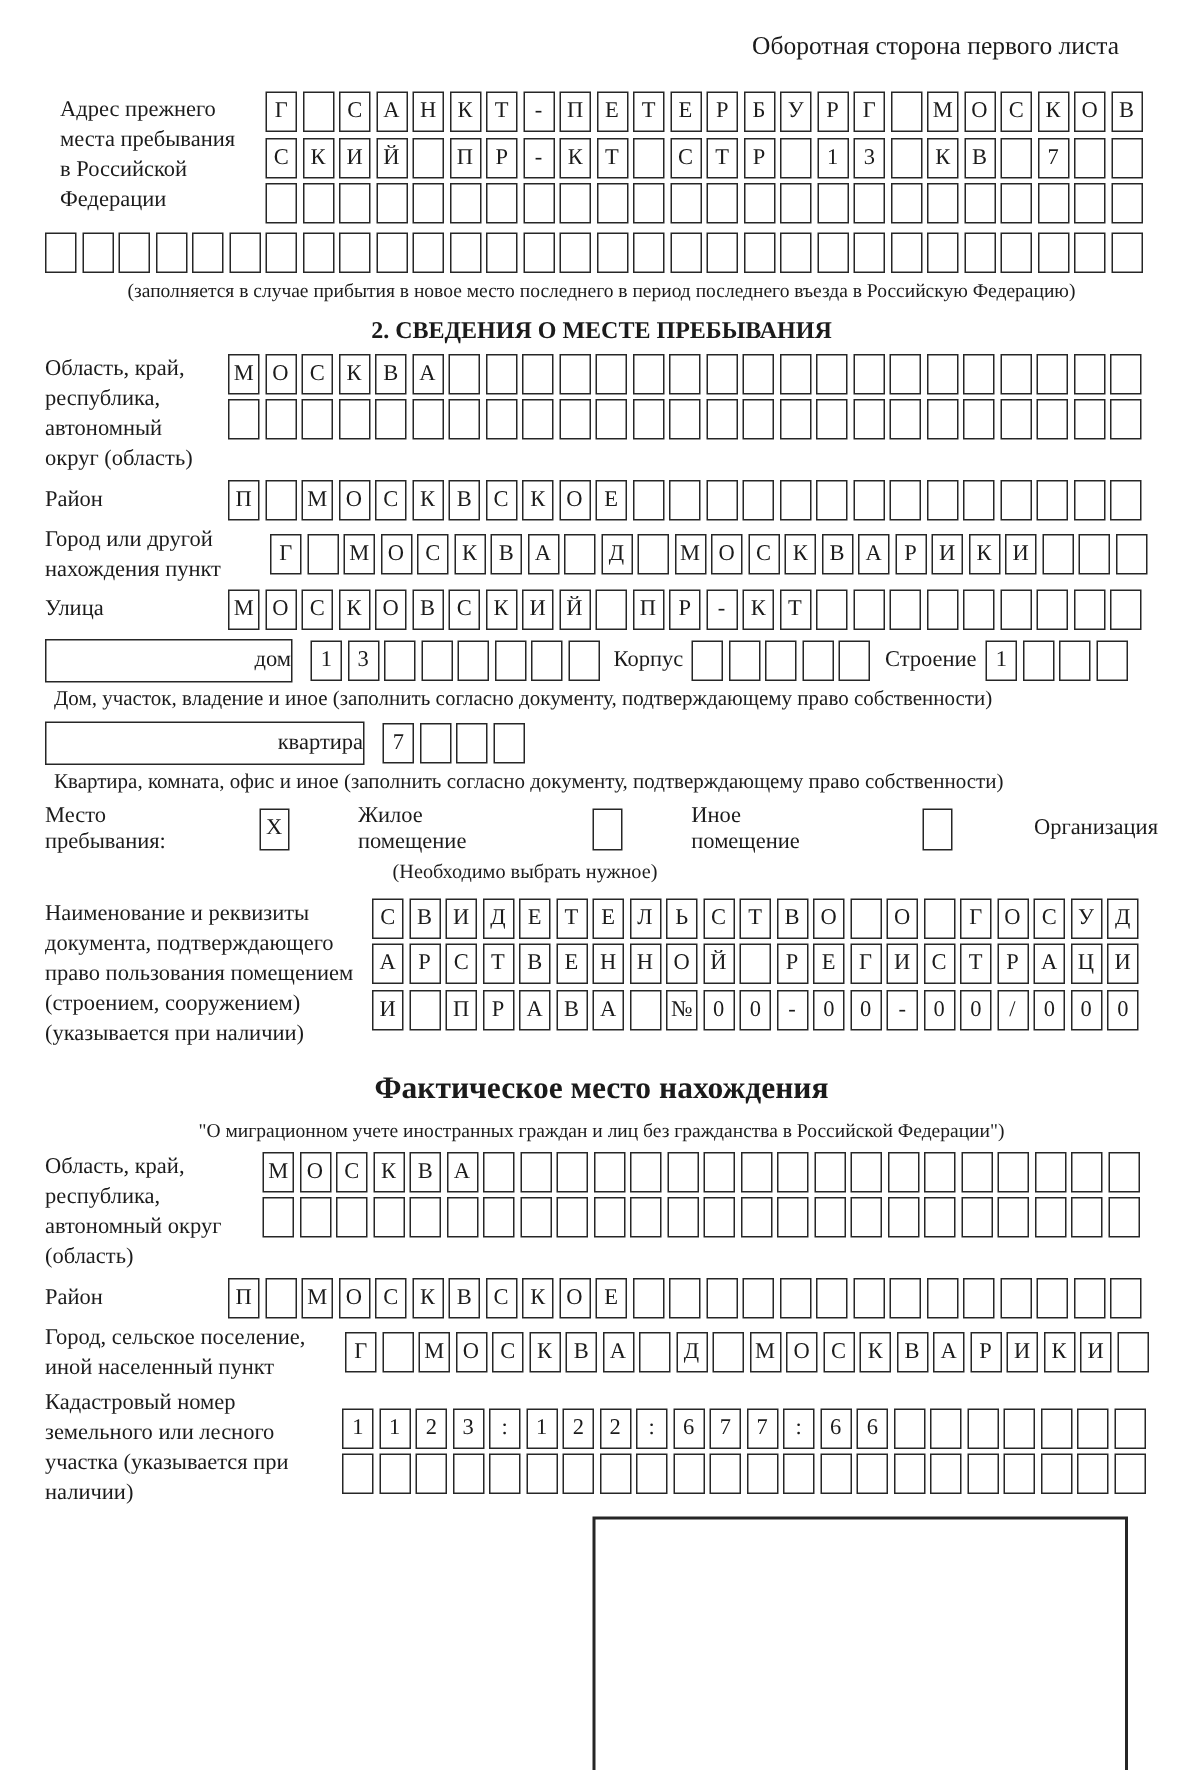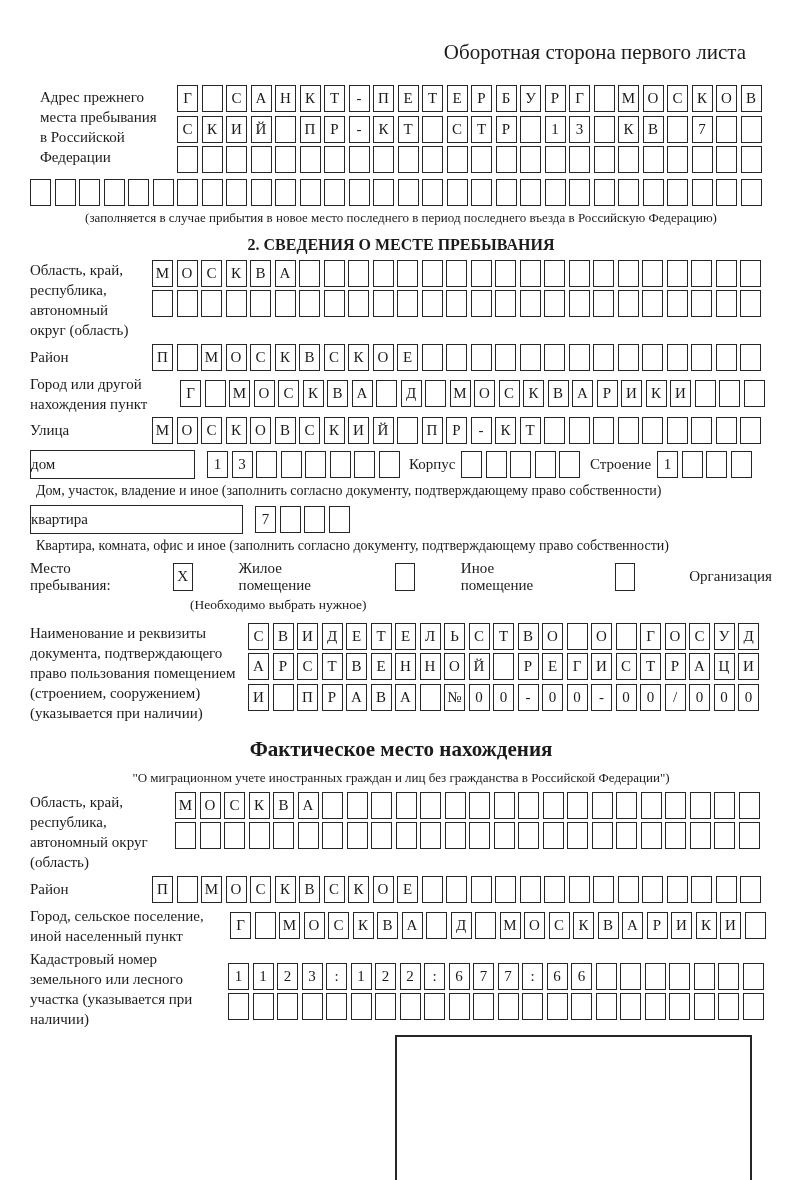--- a/index.html
+++ b/index.html
@@ -5,21 +5,21 @@
   html,body{margin:0;padding:0;background:#ffffff;}
   body{
     width:800px;height:1180px;
     font-family:"Liberation Serif","DejaVu Serif",serif;
     color:#1b1b1b;
     -webkit-font-smoothing:antialiased;
     overflow:hidden;
   }
   .page{width:800px;height:1180px;box-sizing:border-box;padding:0 28px 0 30px;background:#fff;}
 
-  .header-note{margin-top:40px;text-align:right;padding-right:26px;font-size:21px;}
+  .header-note{margin-top:21px;text-align:right;padding-right:26px;font-size:17px;}
 
   
   .cells{display:flex;flex-wrap:nowrap;}
   .cell{
     box-sizing:border-box;flex:0 0 21px;width:21px;height:27px;margin-right:3.5px;
     border:1.7px solid #262626;background:#fff;
     text-align:center;font-size:15px;line-height:24px;font-family:"Liberation Serif","DejaVu Serif",serif;
   }
   .grid-rows .cells{margin-bottom:3.5px;}
 
@@ -36,34 +36,34 @@
   .lbl-city2{width:200px;padding:0 10px 0 0;}
   .lbl-cad{width:198px;padding:0 8px 0 0;}
 
   .center-note{font-size:13px;text-align:center;}
   .left-note{font-size:14px;margin:4px 0 6px 6px;}
   .sec-title{font-size:16px;font-weight:bold;text-align:center;margin:10px 0 6px 0;}
   .sub-title{font-size:21px;font-weight:bold;text-align:center;margin:14px 0 8px 0;}
 
   .named-box{
     box-sizing:border-box;height:29px;border:1.7px solid #262626;background:#fff;
-    text-align:left;font-size:15px;line-height:26px;
+    text-align:right;font-size:15px;line-height:26px;
   }
   .box-dom{width:165px;}
   .box-kv{width:213px;}
 
   .inline-lbl{font-size:15px;line-height:29px;padding:0 6px;}
 
   .chkbox{
     box-sizing:border-box;width:25px;height:28px;border:1.7px solid #262626;background:#fff;
     text-align:center;font-size:15px;line-height:25px;margin:0 10px;
   }
   .stay-row{display:flex;align-items:center;margin-top:2px;gap:36px;}
   .stay-row .opt-label{font-size:15px;}
-  .need-note{font-size:13.5px;margin-left:160px;width:320px;margin-top:3px;}
+  .need-note{font-size:13.5px;margin-left:160px;width:320px;text-align:center;margin-top:3px;}
 
   .stamp-box{
     box-sizing:border-box;width:357px;height:174px;margin-left:365px;margin-top:6px;
     border:2px solid #262626;background:#fff;
   }
   .mt2{margin-top:2px;} .mt3{margin-top:3px;} .mt4{margin-top:4px;}
   .mt6{margin-top:6px;} .mt8{margin-top:8px;} .mt20{margin-top:20px;}
   .cells-offset{margin-top:6px;}
   .cad-grid{margin-top:14px;}
 </style>

